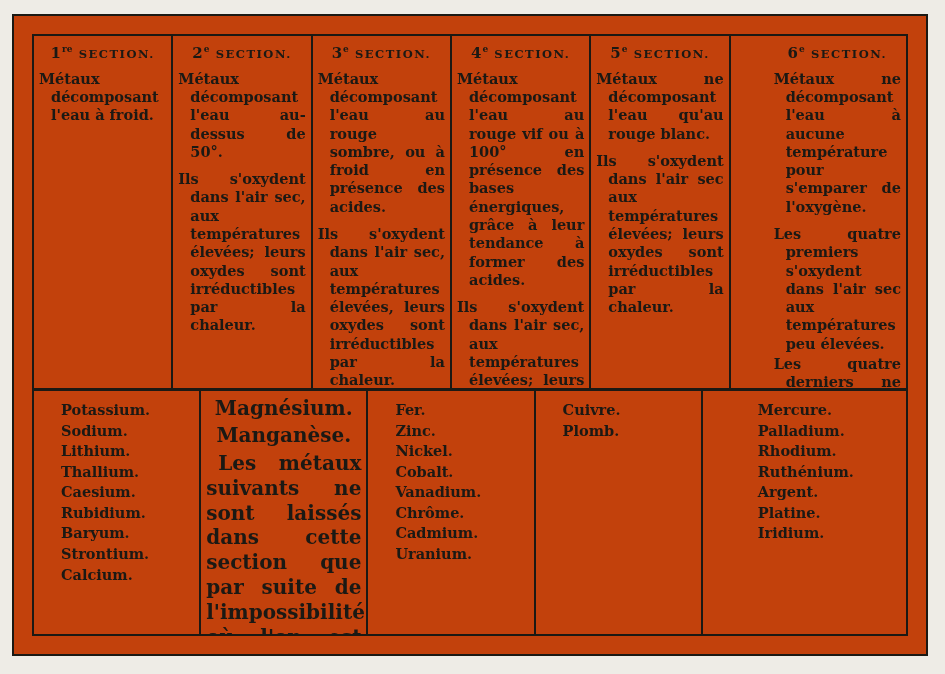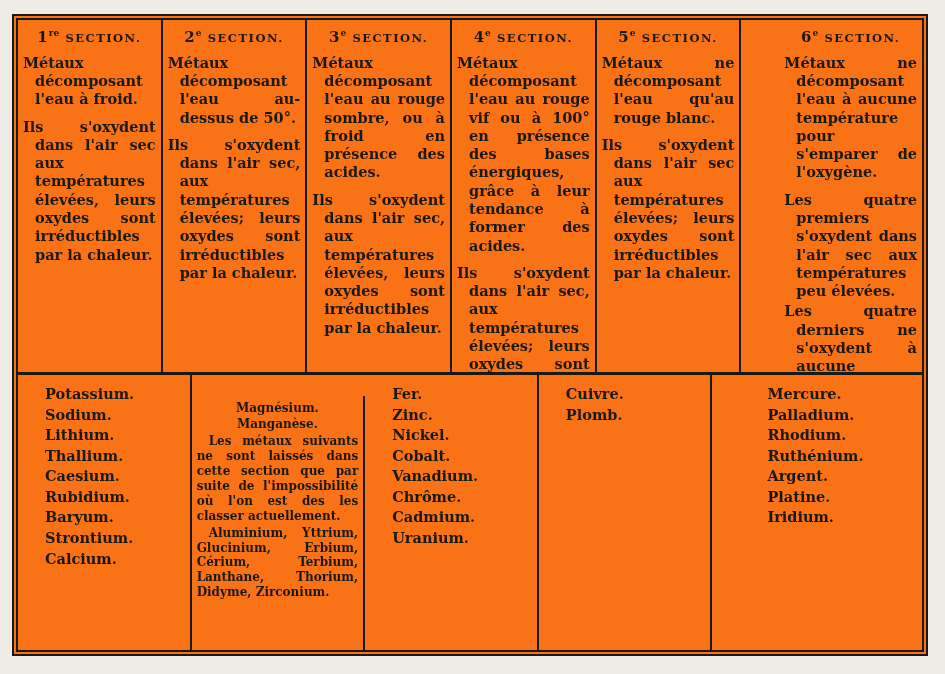--- a/index.html
+++ b/index.html
@@ -6,22 +6,22 @@
   body{
     width:945px;height:674px;
     background:#e9e7e1;
     font-family:"DejaVu Serif","Liberation Serif",serif;
     color:#1b1914;
     -webkit-font-smoothing:antialiased;
   }
   .sheet{position:relative;width:945px;height:674px;background:#eeece6;overflow:hidden;}
   .grid-table{
     position:absolute;left:12px;top:14px;width:916px;height:642px;
-    border:2px solid #1b1914;padding:2px;box-sizing:border-box;
-    background:#f97316;
+    border:2px solid #1b1914;padding:18px;box-sizing:border-box;
+    background:#c2410c;
   }
   .frame-inner{
     width:100%;height:100%;box-sizing:border-box;
     border:2px solid #1b1914;
     display:flex;flex-direction:column;
   }
   .row{display:flex;min-height:0;}
   .row-header{height:352px;border-bottom:3px solid #1b1914;}
   .row-metals{flex:1;justify-content:flex-end;}
   .cell{
@@ -49,36 +49,35 @@
   }
   .metals-list{padding-left:22px;padding-top:6px;line-height:1.42;}
   .metal-line{white-space:nowrap;}
   .centered-metal{text-align:center;line-height:1.35;}
   .remark{
     text-align:justify;text-indent:12px;margin:2px 0 0 0;line-height:1.24;
   }
   .run-on{
     text-align:justify;text-indent:12px;margin:2px 0 0 0;line-height:1.24;
   }
-  .cell-col2-metals{padding-top:4px;font-size:12px;margin-top:21px;}
+  .cell-col2-metals{padding-top:4px;font-size:20px;}
   .metals-col6{padding-left:12px;}
 </style>
 </head>
 <body>
 
 <div class="sheet">
   <div class="grid-table">
     <div class="frame-inner">
 
       <div class="row row-header">
 
         <div class="cell">
           <div class="section-title"><span>1</span><sup>re</sup>&nbsp;<span class="word">SECTION.</span></div>
           <div class="definition">Métaux décomposant l'eau à froid.</div>
-          <div class="note">Ils s'oxydent dans l'air sec aux températures élevées, leurs oxydes sont irréductibles par la chaleur.</div>
         </div>
 
         <div class="cell">
           <div class="section-title"><span>2</span><sup>e</sup>&nbsp;<span class="word">SECTION.</span></div>
           <div class="definition">Métaux décomposant l'eau au-dessus de 50°.</div>
           <div class="note">Ils s'oxydent dans l'air sec, aux températures élevées; leurs oxydes sont irréductibles par la chaleur.</div>
         </div>
 
         <div class="cell">
           <div class="section-title"><span>3</span><sup>e</sup>&nbsp;<span class="word">SECTION.</span></div>

